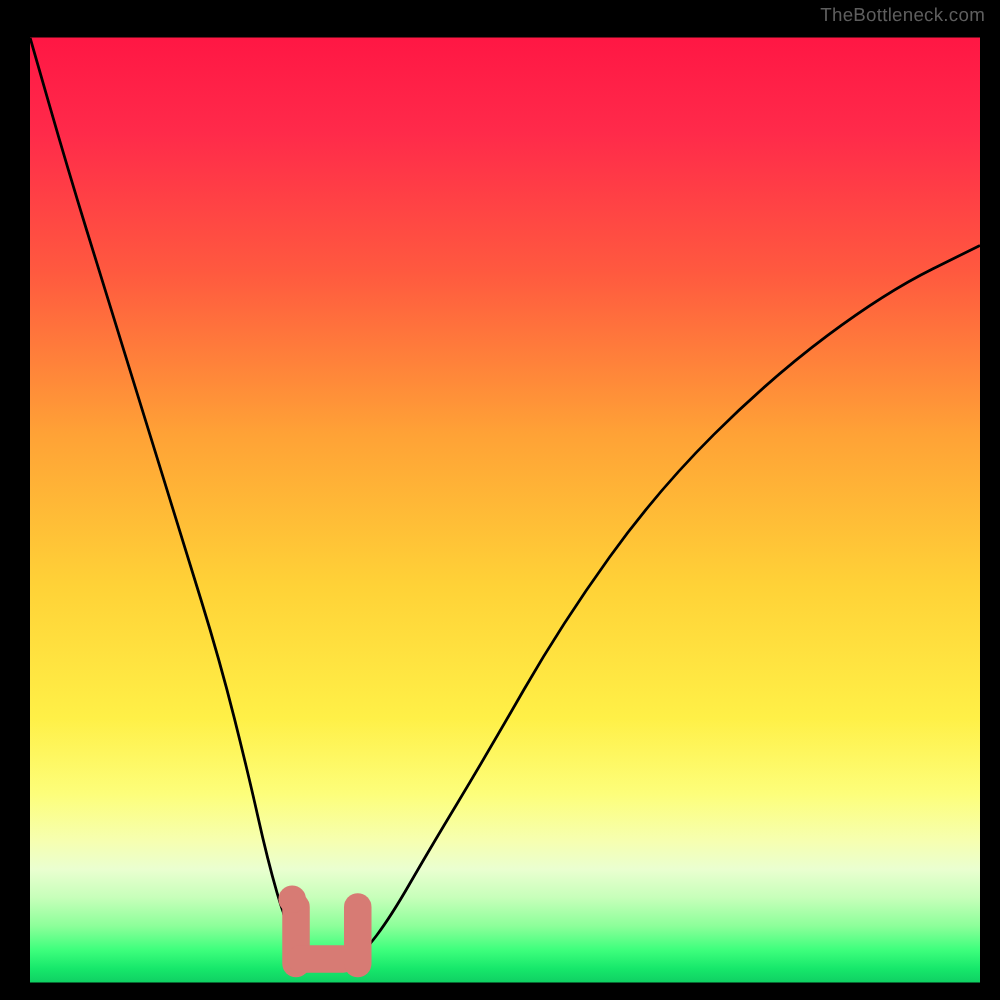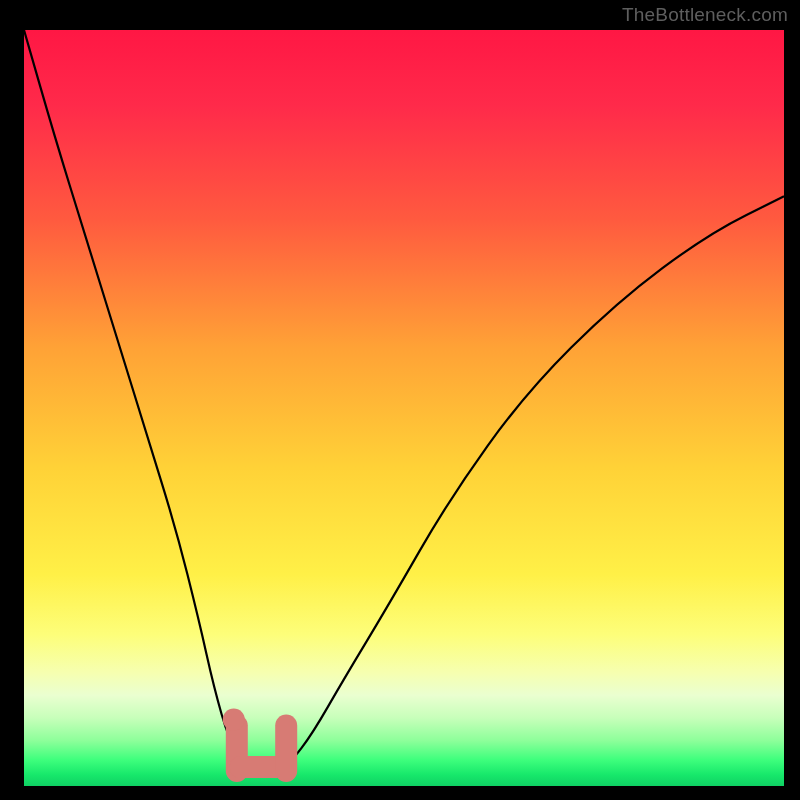--- a/index.html
+++ b/index.html
@@ -30,21 +30,21 @@
   svg.curve {
     position: absolute;
     left: 0;
     top: 0;
   }
   .watermark {
     position: absolute;
     top: 4px;
     right: 12px;
     color: #5e5e5e;
-    font-size: 19px;
+    font-size: 15px;
     font-weight: 400;
     letter-spacing: 0.2px;
   }
 </style>
 </head>
 <body>
 
 <div class="frame">
 
   <div class="plot-area" style="left: 24px; top: 30px; width: 760px; height: 756px;">

